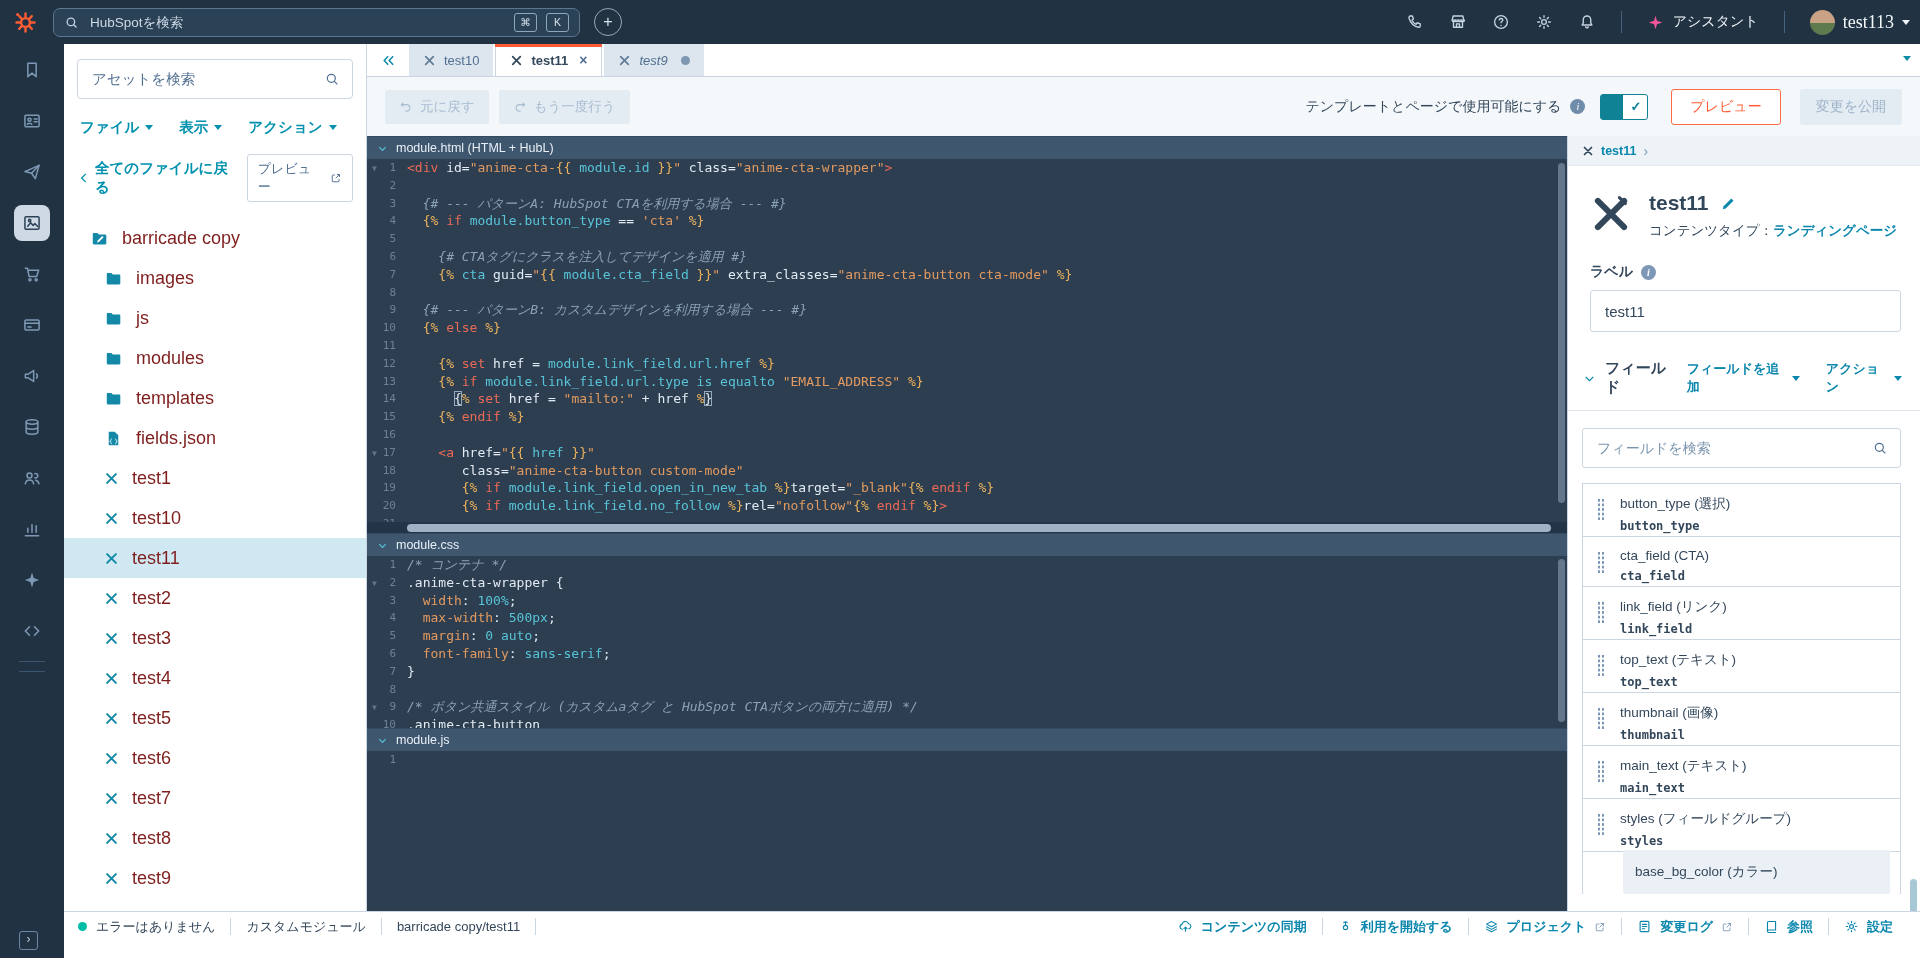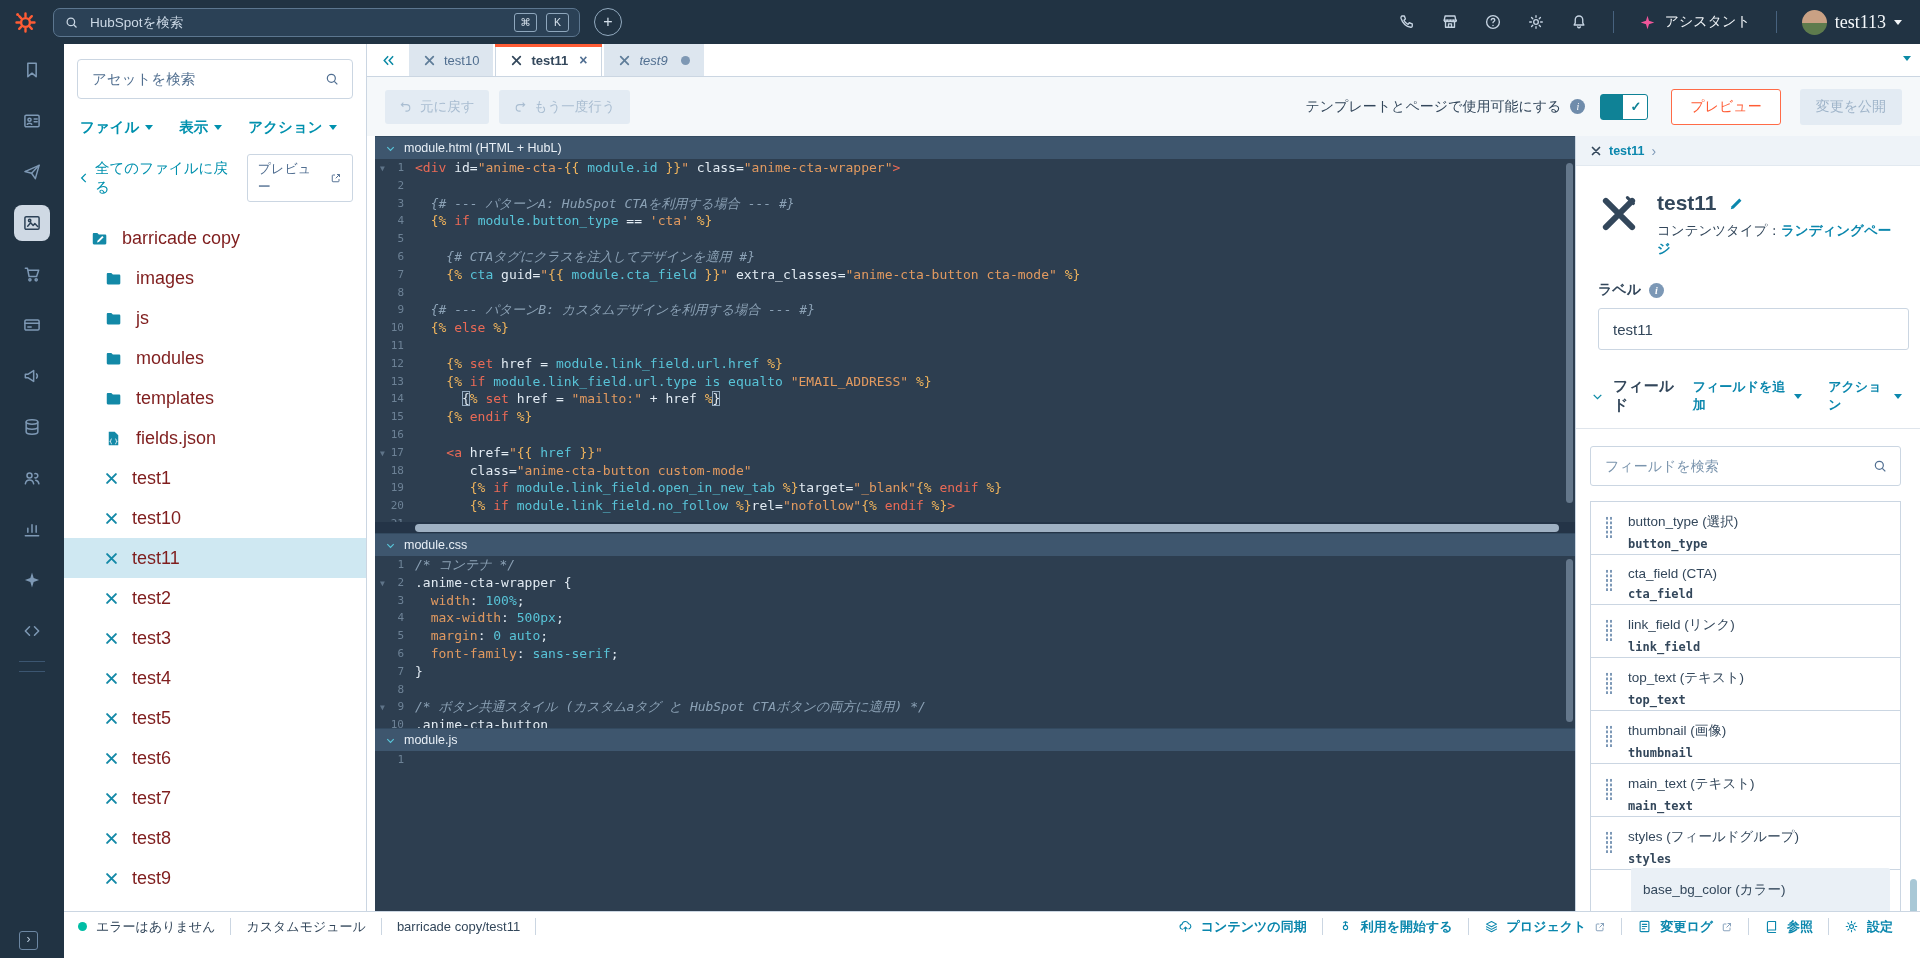--- a/index.html
+++ b/index.html
@@ -2,21 +2,21 @@
 <html><head>
 <meta charset="utf-8">
 <style>
   html,body{margin:0;padding:0;}
   body{width:1920px;height:958px;overflow:hidden;background:#fff;
        font-family:"Liberation Sans",sans-serif;position:relative;}
   .ic{display:inline-flex;align-items:center;justify-content:center;flex:0 0 auto;}
 
   
   #topnav{position:absolute;top:0;left:0;right:0;height:44px;background:#213343;
-          display:flex;align-items:center;padding:0 18px 0 12px;box-sizing:border-box;gap:14px;z-index:30;}
+          display:flex;align-items:center;padding:0 10px 0 12px;box-sizing:border-box;gap:14px;z-index:30;}
   .logo{color:#ff5c35;}
   .nav-search{width:527px;height:29px;border:1px solid #5c768f;border-radius:7px;background:#2b4156;
               display:flex;align-items:center;padding:0 10px;gap:9px;color:#c9d6e3;box-sizing:border-box;}
   .nav-search input{flex:1;background:transparent;border:none;outline:none;color:#eaf0f6;font-size:13.5px;
                     font-family:"Liberation Sans",sans-serif;}
   .nav-search input::placeholder{color:#ccd9e6;}
   .kbd{min-width:17px;height:17px;border:1px solid #8fa7bd;border-radius:3px;font-size:10.5px;color:#d5e0eb;
        display:flex;align-items:center;justify-content:center;padding:0 2px;}
   .nav-plus{width:26px;height:26px;border:1.6px solid #92aabf;border-radius:50%;color:#d5e0eb;
             display:flex;align-items:center;justify-content:center;}
@@ -43,21 +43,21 @@
   #sidebar{position:absolute;top:44px;left:64px;width:303px;bottom:30px;background:#fff;
            border-right:1px solid #cbd6e2;box-sizing:border-box;overflow:hidden;z-index:10;}
   .asset-search{margin:15px 13px 0 13px;height:40px;border:1px solid #cbd6e2;border-radius:4px;
                 display:flex;align-items:center;padding:0 12px;gap:8px;box-sizing:border-box;color:#506e91;}
   .asset-search input{flex:1;border:none;outline:none;font-size:14.5px;color:#33475b;background:transparent;
                       font-family:"Liberation Sans",sans-serif;}
   .asset-search input::placeholder{color:#516f90;}
   .menus{margin:19px 16px 0 16px;display:flex;gap:26px;}
   .menu-item{color:#0091ae;font-weight:bold;font-size:14.5px;display:flex;align-items:center;gap:6px;}
   .back-row{margin:17px 13px 0 13px;display:flex;align-items:center;gap:6px;}
-  .back-link{color:#0091ae;font-weight:normal;font-size:14.5px;display:flex;align-items:center;gap:4px;}
+  .back-link{color:#0091ae;font-weight:bold;font-size:14.5px;display:flex;align-items:center;gap:4px;}
   .btn-small{margin-left:auto;border:1px solid #cbd6e2;border-radius:3px;color:#506e91;font-size:13px;
              padding:5px 10px;display:flex;align-items:center;gap:7px;background:#fff;}
   #tree{margin-top:16px;}
   .tree-row{height:40px;display:flex;align-items:center;gap:13px;padding-left:26px;font-size:18px;color:#7f1d1d;}
   .tree-row.child{padding-left:40px;text-align:center;}
   .tree-row.selected{background:#cfe8f2;}
   .tree-ic{color:#1389a7;}
 
   
   #main{position:absolute;top:44px;left:367px;right:0;bottom:30px;display:flex;flex-direction:column;}
@@ -87,21 +87,21 @@
   .toggle .on{position:absolute;left:0;top:0;bottom:0;width:22px;background:#0f8296;}
   .toggle .knob{position:absolute;right:0;top:0;bottom:0;width:23px;display:flex;align-items:center;
                 justify-content:center;color:#0f8296;font-weight:bold;font-size:13px;}
   .btn-preview{border:1px solid #ff6b47;color:#ff5c35;background:#fff;border-radius:3px;padding:8px 18px;
                font-size:14px;margin-left:8px;}
   .btn-publish{background:#e3ebf3;color:#9fb4c9;border-radius:3px;padding:9px 16px;font-size:14px;margin-left:10px;}
 
   .content{flex:1;display:flex;min-height:0;}
 
   
-  .code-col{width:1200px;flex:0 0 1200px;background:#2d3e50;display:flex;flex-direction:column;min-width:0;margin-left:8px;}
+  .code-col{width:1200px;flex:0 0 1200px;background:#2d3e50;display:flex;flex-direction:column;min-width:0;}
   .pane-header{height:22px;flex:0 0 22px;background:#3e566e;border-top:1px solid #334a60;display:flex;
                align-items:center;gap:8px;padding:0 10px;color:#e8eff6;font-size:12.5px;}
   .pane-header .chev{color:#58c4d8;}
   .pane-body{position:relative;overflow:hidden;}
   #body-html{height:374px;flex:0 0 374px;}
   #body-css{height:172px;flex:0 0 172px;}
   #body-js{flex:1;}
   .ln{display:flex;height:17.8px;line-height:17.8px;font-family:"DejaVu Sans Mono",monospace;
       font-size:13px;white-space:pre;}
   .gut{width:40px;flex:0 0 40px;text-align:right;padding-right:11px;box-sizing:border-box;color:#6d8296;

